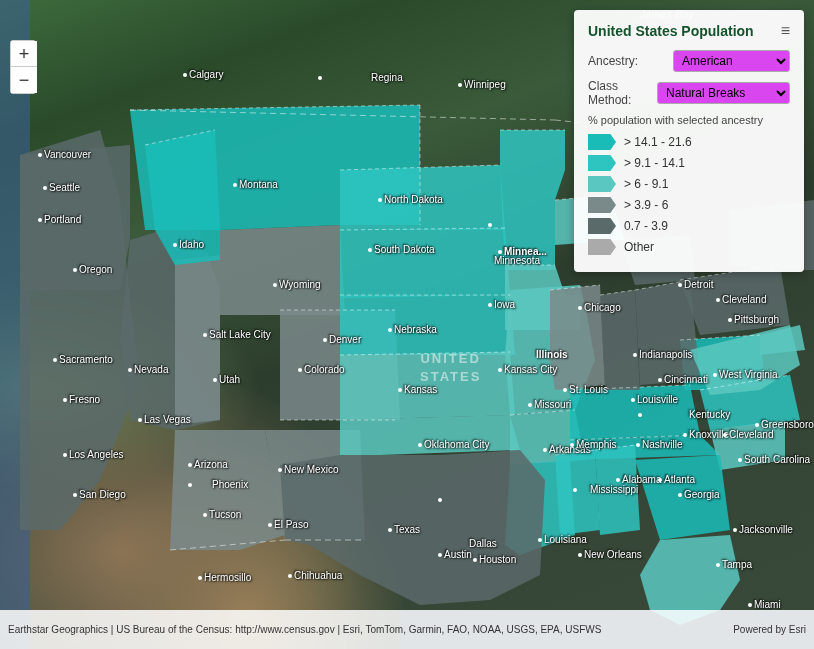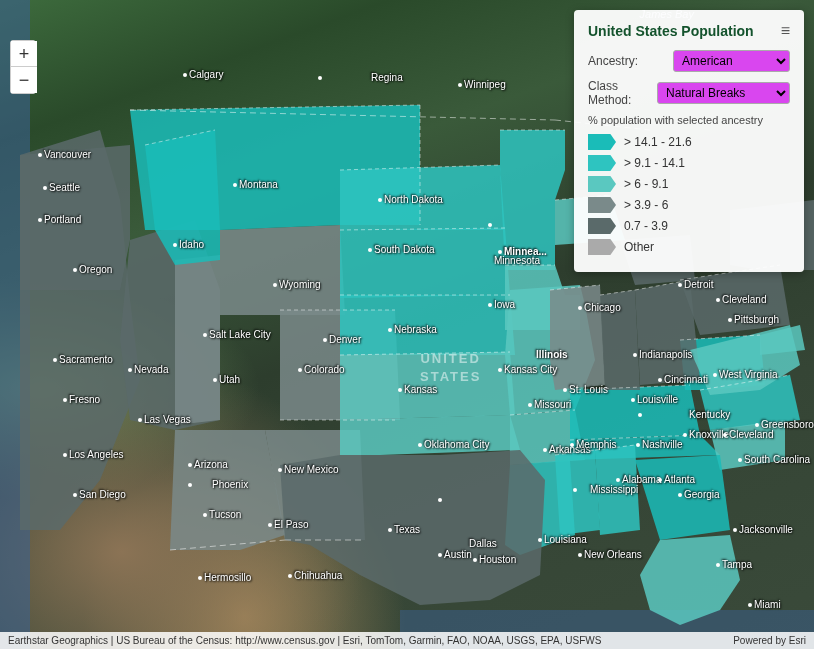--- a/index.html
+++ b/index.html
@@ -144,21 +144,21 @@
 
     
     #attribution {
       position: absolute;
       bottom: 0;
       left: 0;
       right: 0;
       background: rgba(255,255,255,0.85);
       font-size: 10px;
       color: #333;
-      padding: 3px 8px;
+      padding: 14px 8px;
       display: flex;
       justify-content: space-between;
       align-items: center;
       z-index: 10;
     }
 
     
     #james-bay-label {
       position: absolute;
       top: 8px;

